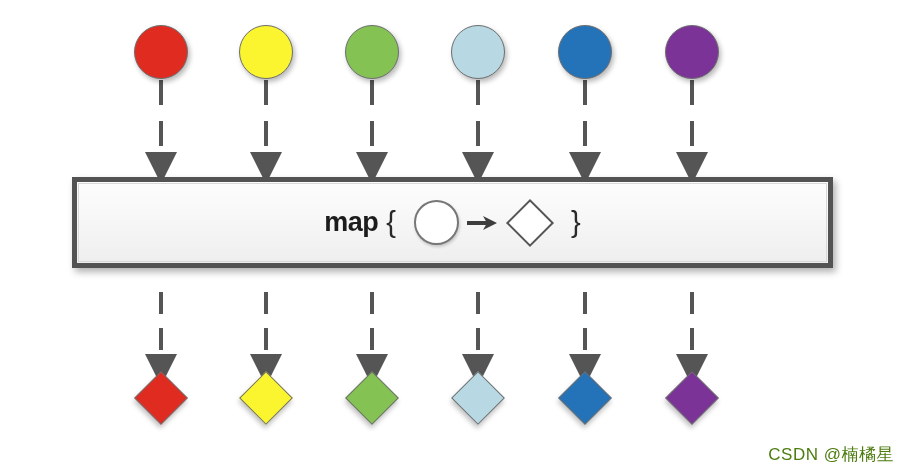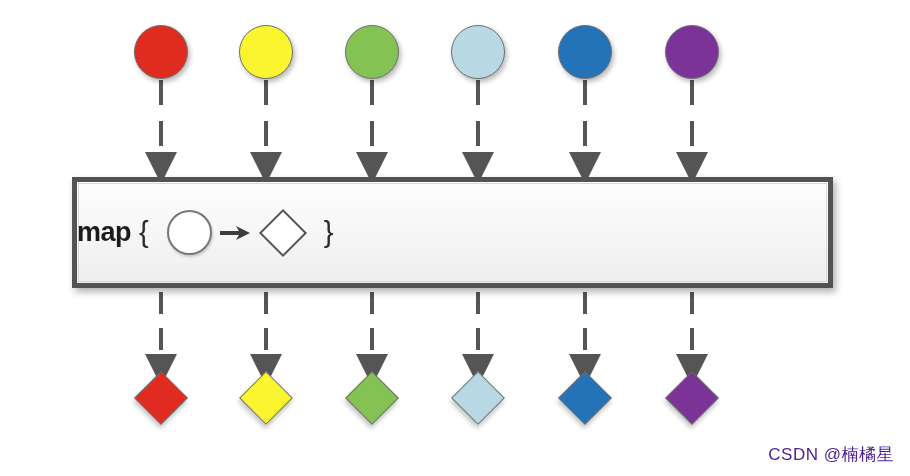--- a/index.html
+++ b/index.html
@@ -49,27 +49,28 @@
     transform: rotate(45deg);
     box-shadow: 2px 3px 5px rgba(0,0,0,0.25);
   }
 
   
   #operator-box {
     position: absolute;
     left: 72px;
     top: 177px;
     width: 761px;
-    height: 111px;
+    height: 91px;
     box-sizing: border-box;
     border: 5px solid #535353;
     background: linear-gradient(to bottom, #fdfdfd 0%, #f7f7f7 45%, #eeeeee 100%);
     box-shadow: 3px 4px 7px rgba(0,0,0,0.30);
     display: flex;
     align-items: center;
+    justify-content: center;
   }
   #operator-inner-border {
     position: absolute;
     left: 1px; top: 1px; right: 1px; bottom: 1px;
     border: 1px solid #d8d8d8;
     pointer-events: none;
   }
 
   .op-content {
     display: flex;
@@ -114,21 +115,21 @@
     transform: rotate(45deg);
     margin-left: 2px;
   }
 
   
   #watermark {
     position: absolute;
     right: 16px;
     bottom: 10px;
     font-size: 17px;
-    color: #4c1d95;
+    color: #4d7c0f;
     letter-spacing: 0.5px;
     white-space: nowrap;
   }
 </style>
 </head>
 <body>
 
 <div id="canvas">
 
   <svg class="timeline-svg" viewBox="0 0 910 476" xmlns="http://www.w3.org/2000/svg">

